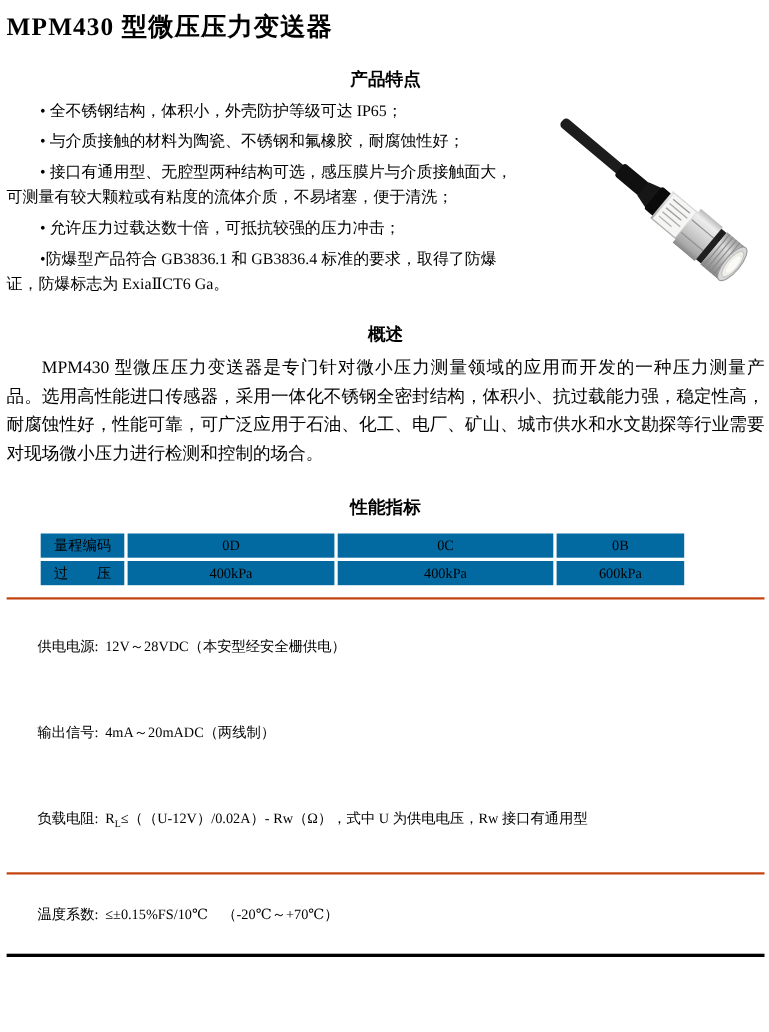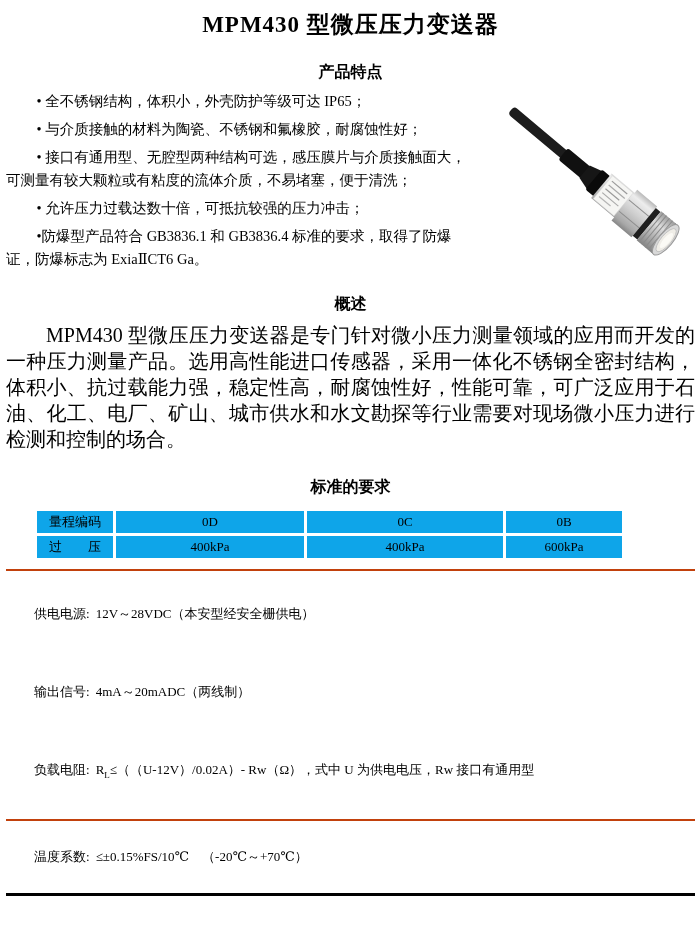--- a/index.html
+++ b/index.html
@@ -4,48 +4,48 @@
 <style>
   * { box-sizing: border-box; }
   html,body { margin:0; padding:0; background:#ffffff; }
   .page {
     width:699px; height:938px; overflow:hidden;
     background:#ffffff; color:#000;
     font-family:"Liberation Serif","DejaVu Serif",serif;
     padding:0 4px 0 6px; position:relative;
   }
   .doc-title {
-    text-align:center; font-size:23px; font-weight:bold;
+    font-size:23px; font-weight:bold;
     margin:0; padding-top:9px; letter-spacing:1px;
     font-family:"Liberation Serif","DejaVu Serif",serif;
   }
   .sec-heading {
     font-family:"Liberation Sans","DejaVu Sans",sans-serif;
     font-size:16px; font-weight:bold; margin:0 0 7px 0; color:#000;text-align:center;
   }
   .features-sec { margin-top:22px; }
   .feature {
     font-size:14.5px; line-height:23px; margin:5px 0;
     text-indent:2.1em; white-space:pre-wrap;
   }
   .product-photo {
     float:right; width:208px; height:172px; margin:4px 0 2px 8px;
   }
   .overview-sec { margin-top:23px; clear:none; }
   .overview-text {
-    font-size:20px; line-height:26px; margin:0 0 0 0;
+    font-size:16px; line-height:26px; margin:0 0 0 0;
     text-indent:2em; text-align:justify; white-space:pre-wrap;
   }
   .perf-sec { margin-top:25px; }
   .perf-table {
     border-collapse:separate; border-spacing:3px;
     margin:10px 0 0 28px; table-layout:fixed;
   }
   .perf-table td {
-    background:#0ea5e9; height:22px; text-align:center;
+    background:#0369a1; height:22px; text-align:center;
     font-size:13px; padding:0 4px; white-space:pre-wrap;
   }
   .perf-table .c0 { width:76px; }
   .perf-table .c1 { width:188px; }
   .perf-table .c2 { width:196px; }
   .perf-table .c3 { width:116px; }
   .specs { margin-top:8px; border-bottom:3px solid #000; }
   .spec-group { border-top:2px solid #c2410c; padding:4px 0 5px 2px; }
   .spec-line { font-size:13px; white-space:pre-wrap; }
   .g1 .spec-line { line-height:26px; }
@@ -116,21 +116,21 @@
     <p class="feature">• 允许压力过载达数十倍，可抵抗较强的压力冲击；</p>
     <p class="feature">•防爆型产品符合 GB3836.1 和 GB3836.4 标准的要求，取得了防爆证，防爆标志为 ExiaⅡCT6 Ga。</p>
   </section>
 
   <section class="overview-sec">
     <h2 class="sec-heading">概述</h2>
     <p class="overview-text">MPM430 型微压压力变送器是专门针对微小压力测量领域的应用而开发的一种压力测量产品。选用高性能进口传感器，采用一体化不锈钢全密封结构，体积小、抗过载能力强，稳定性高，耐腐蚀性好，性能可靠，可广泛应用于石油、化工、电厂、矿山、城市供水和水文勘探等行业需要对现场微小压力进行检测和控制的场合。</p>
   </section>
 
   <section class="perf-sec">
-    <h2 class="sec-heading">标准的要求</h2>
+    <h2 class="sec-heading">性能指标</h2>
     <table class="perf-table">
       <tbody>
           <tr>
         <td class="c0">量程编码</td>
         <td class="c1">0D</td>
         <td class="c2">0C</td>
         <td class="c3">0B</td>
       </tr>
       <tr>
         <td class="c0">过　　压</td>

